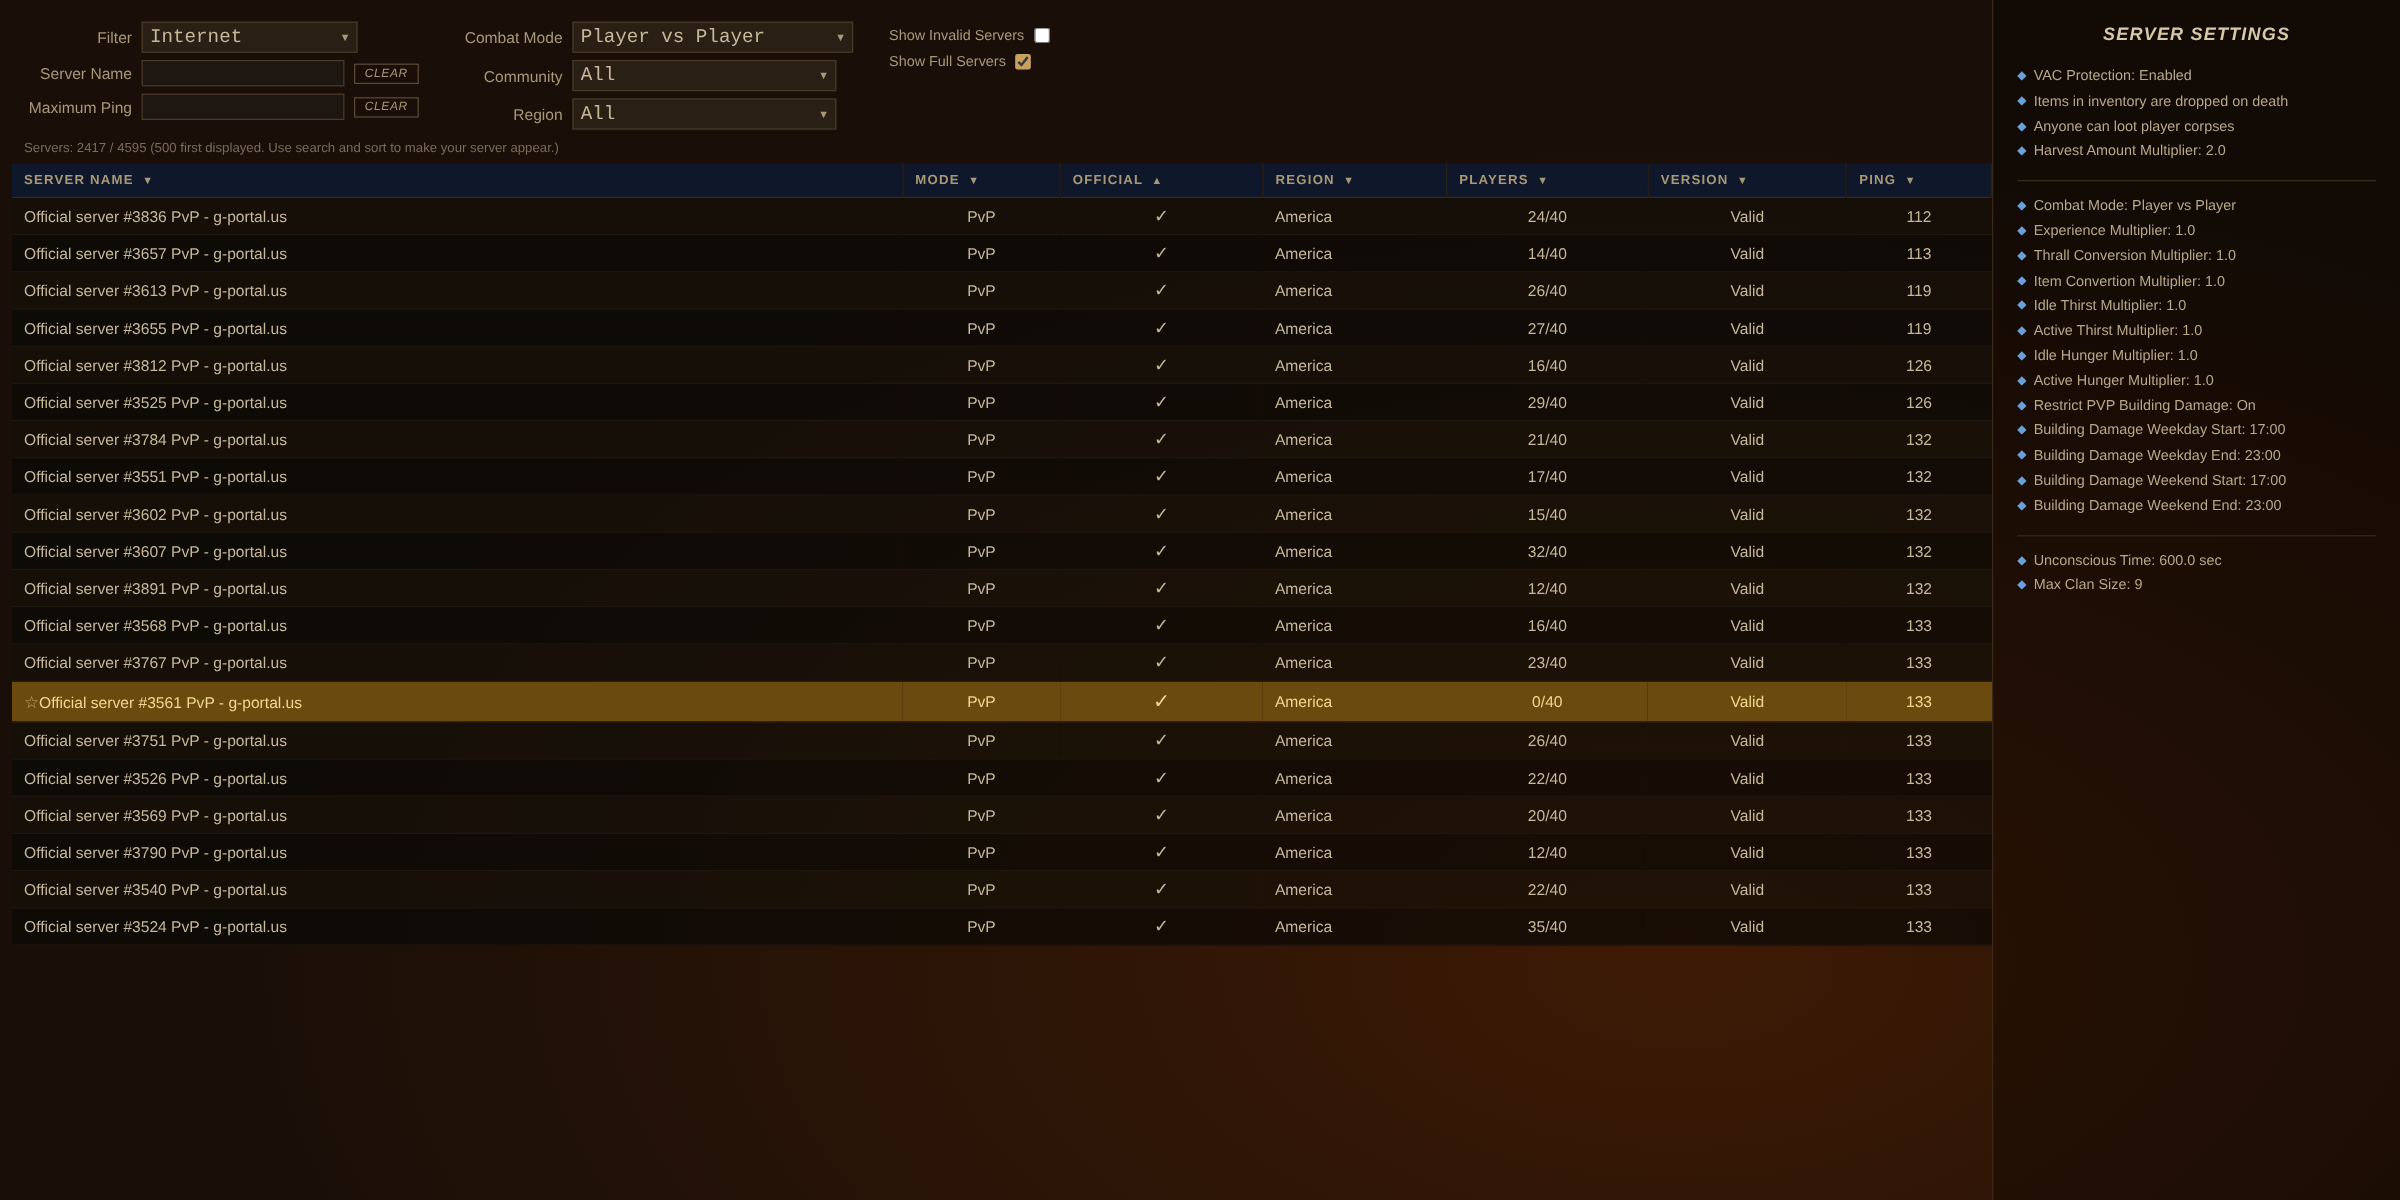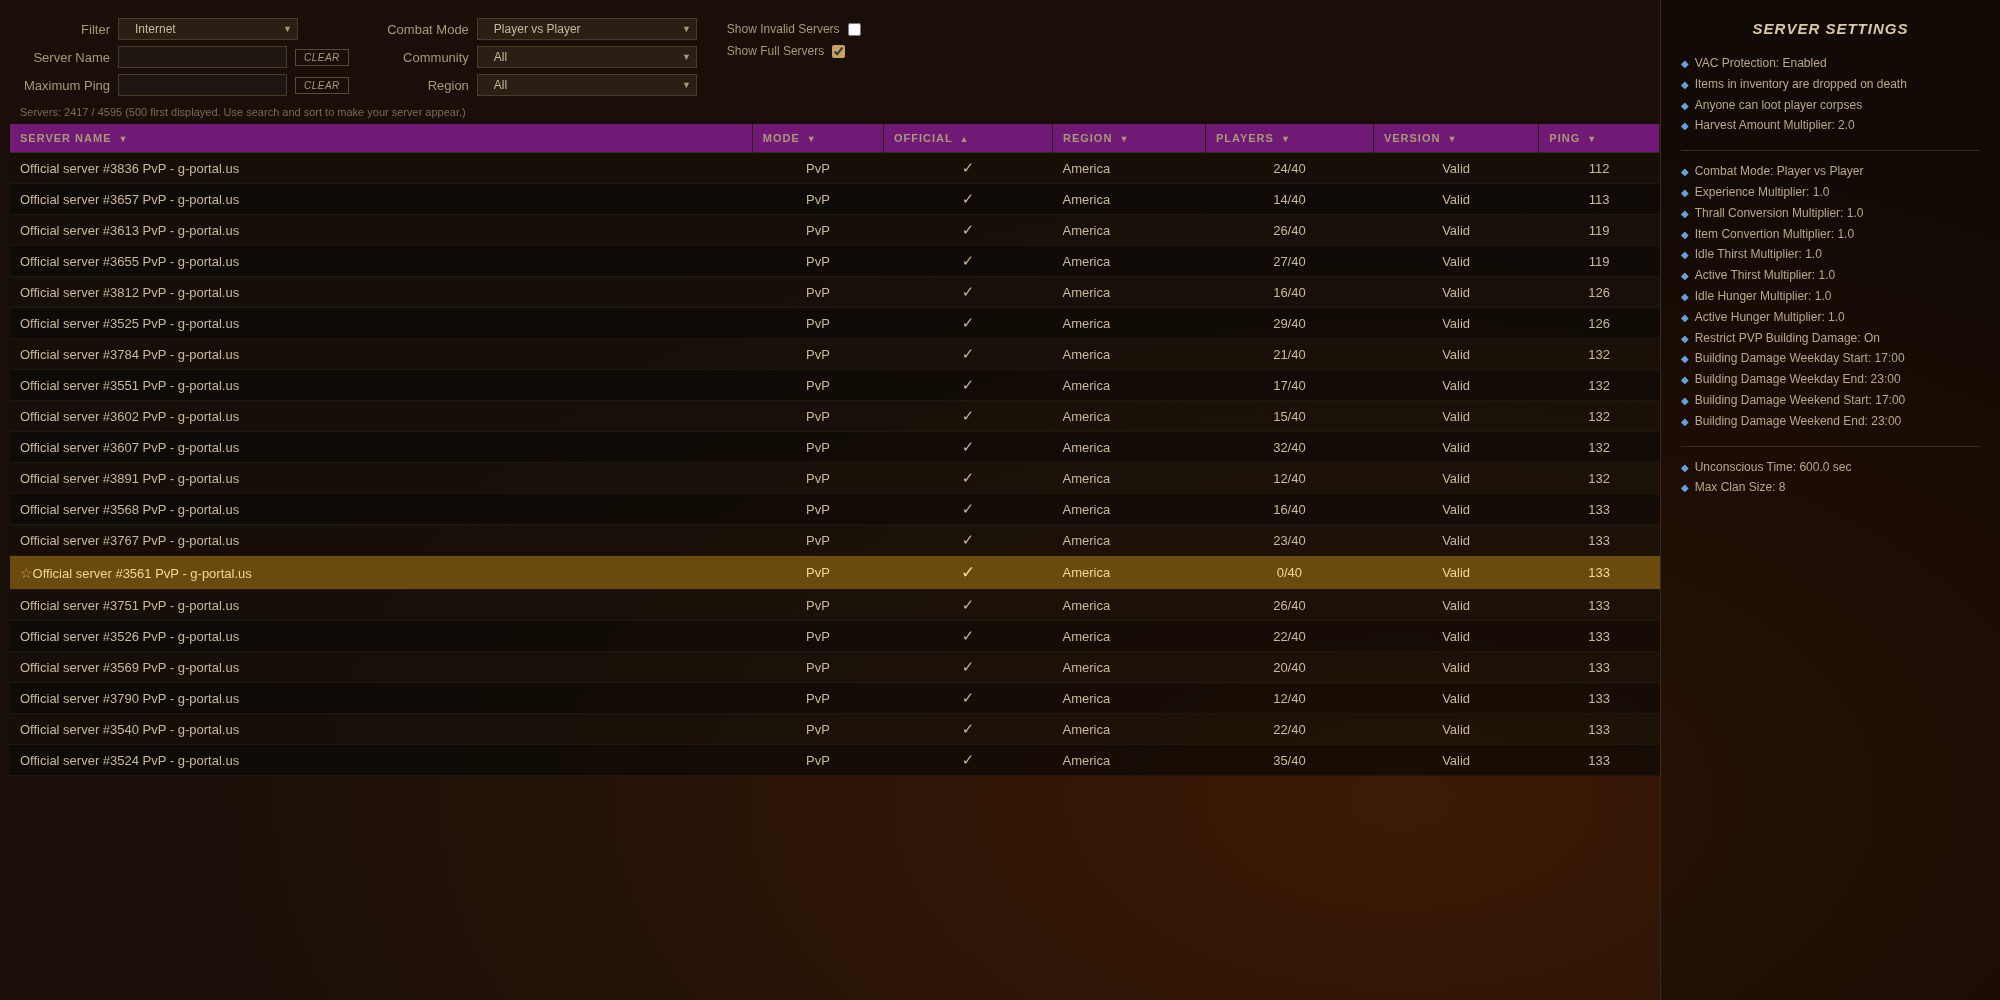--- a/index.html
+++ b/index.html
@@ -58,26 +58,27 @@
       font-size: 13px;
       color: #a89878;
       min-width: 90px;
       text-align: right;
     }
 
     .filter-select {
       background: #2a1f14;
       border: 1px solid #4a3a28;
       color: #c8b89a;
-      font-size: 12px;
-      padding: 3px 24px 3px 16px;
+      font-size: 16px;
+      padding: 3px 24px 3px 6px;
       min-width: 180px;
       appearance: none;
       position: relative;
       cursor: pointer;
+      font-family: Liberation Mono, monospace;
     }
 
     .select-wrapper {
       position: relative;
       display: inline-block;
     }
 
     .select-wrapper::after {
       content: '▼';
       position: absolute;
@@ -142,21 +143,21 @@
       margin: 0 0 0 0;
     }
 
     .server-table {
       width: 100%;
       border-collapse: collapse;
       font-size: 13px;
     }
 
     .server-table thead tr {
-      background: #701a75;
+      background: #0f172a;
       border-bottom: 1px solid #3a2a1a;
     }
 
     .server-table th {
       padding: 8px 10px;
       text-align: left;
       font-size: 11px;
       font-weight: bold;
       color: #a89878;
       letter-spacing: 1px;
@@ -684,17 +685,17 @@
         </div>
       </div>
     <div class="settings-divider"></div>
     <div class="settings-section" id="settings-group3">
         <div class="settings-item">
           <span class="diamond-icon">◆</span>
           <span>Unconscious Time: 600.0 sec</span>
         </div>
         <div class="settings-item">
           <span class="diamond-icon">◆</span>
-          <span>Max Clan Size: 8</span>
+          <span>Max Clan Size: 9</span>
         </div>
       </div>
   </div>
 </div>
 
 </body></html>

